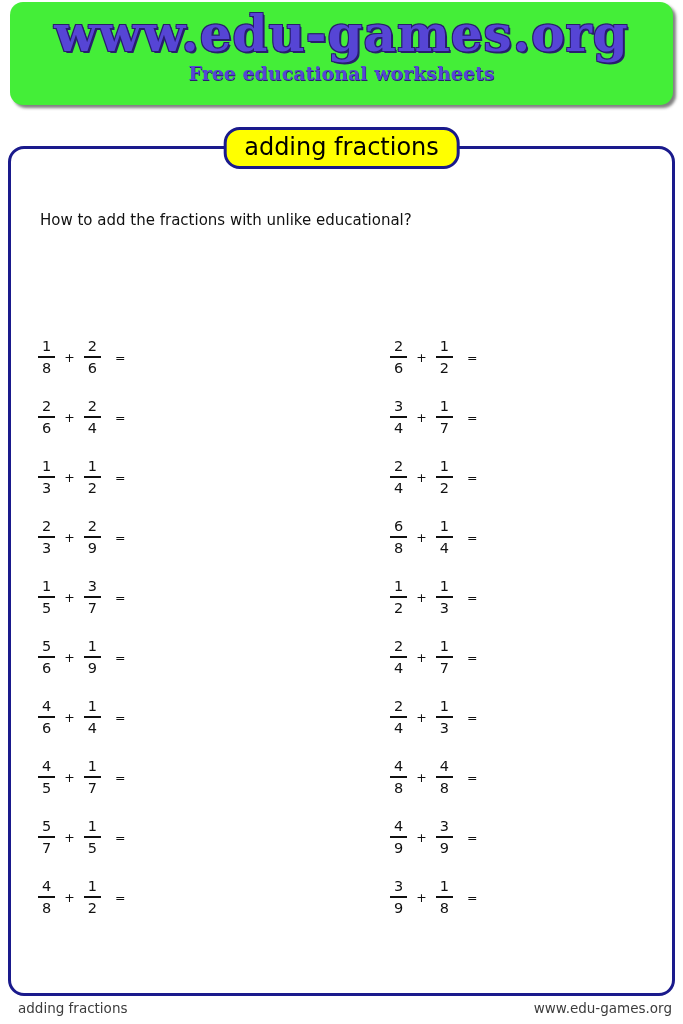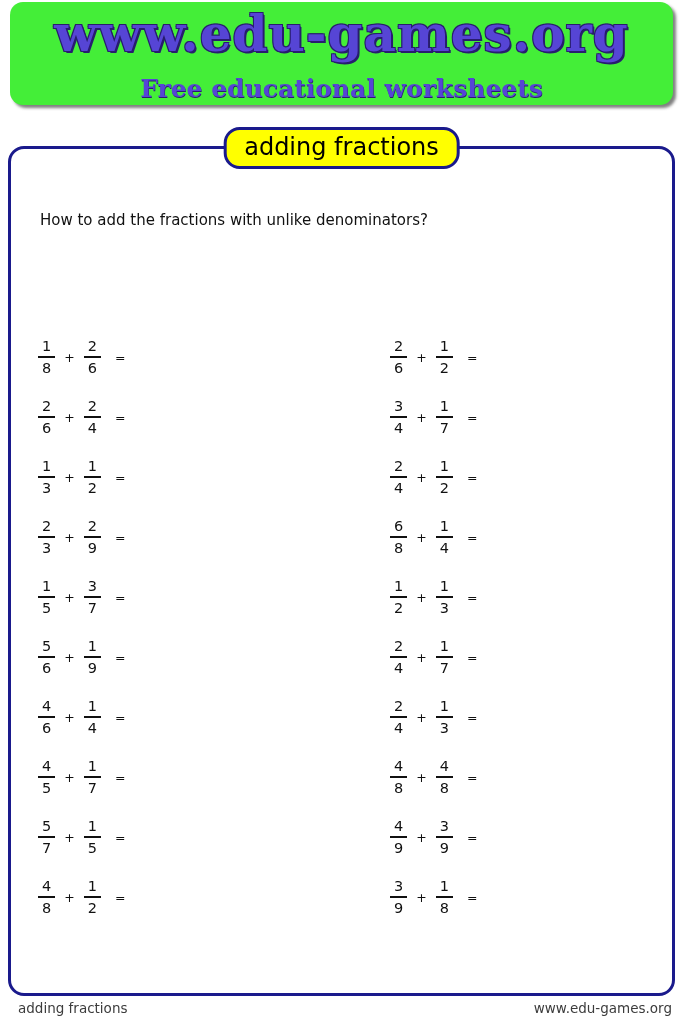--- a/index.html
+++ b/index.html
@@ -29,24 +29,24 @@
     line-height: 56px;
     letter-spacing: 1px;
     text-shadow:
       2px 2px 0 #281d6e,
       -1px -1px 0 #281d6e,
       1px -1px 0 #281d6e,
       -1px 1px 0 #281d6e,
       1px 1px 0 #281d6e;
   }
   .banner-subtitle {
-    margin-top: 12px;
+    margin-top: 0;
     font-family: "DejaVu Serif", serif;
     font-weight: bold;
-    font-size: 25px;
+    font-size: 19px;
     text-shadow: 0.5px 0.5px 0 #281d6e;
   }
 
   
   .sheet {
     position: absolute;
     left: 8px; top: 146px;
     width: 667px; height: 850px;
     border: 3px solid #1a1a8c;
     border-radius: 16px;
@@ -129,21 +129,21 @@
 <div class="banner" style="background: rgb(68, 238, 56); color: rgb(86, 69, 213);">
   <div class="banner-title">www.edu-games.org</div>
   <div class="banner-subtitle">Free educational worksheets</div>
 </div>
 
 <div class="badge" style="background: rgb(255, 255, 0); border-color: rgb(26, 26, 140);">adding fractions</div>
 
 <div class="sheet" style="border-color: rgb(26, 26, 140);"></div>
 
 <div class="instructions">
-  <p>How to add the fractions with unlike denominators?</p>
+  <p>How to add the fractions with unlike educational?</p>
 </div>
 
 <div class="problems">
   <div class="col col-left" id="col-left">
   <div class="problem">
     <span class="frac">
       <span class="num">1</span>
       <span class="den">8</span>
     </span>
     <span class="op">+</span>

